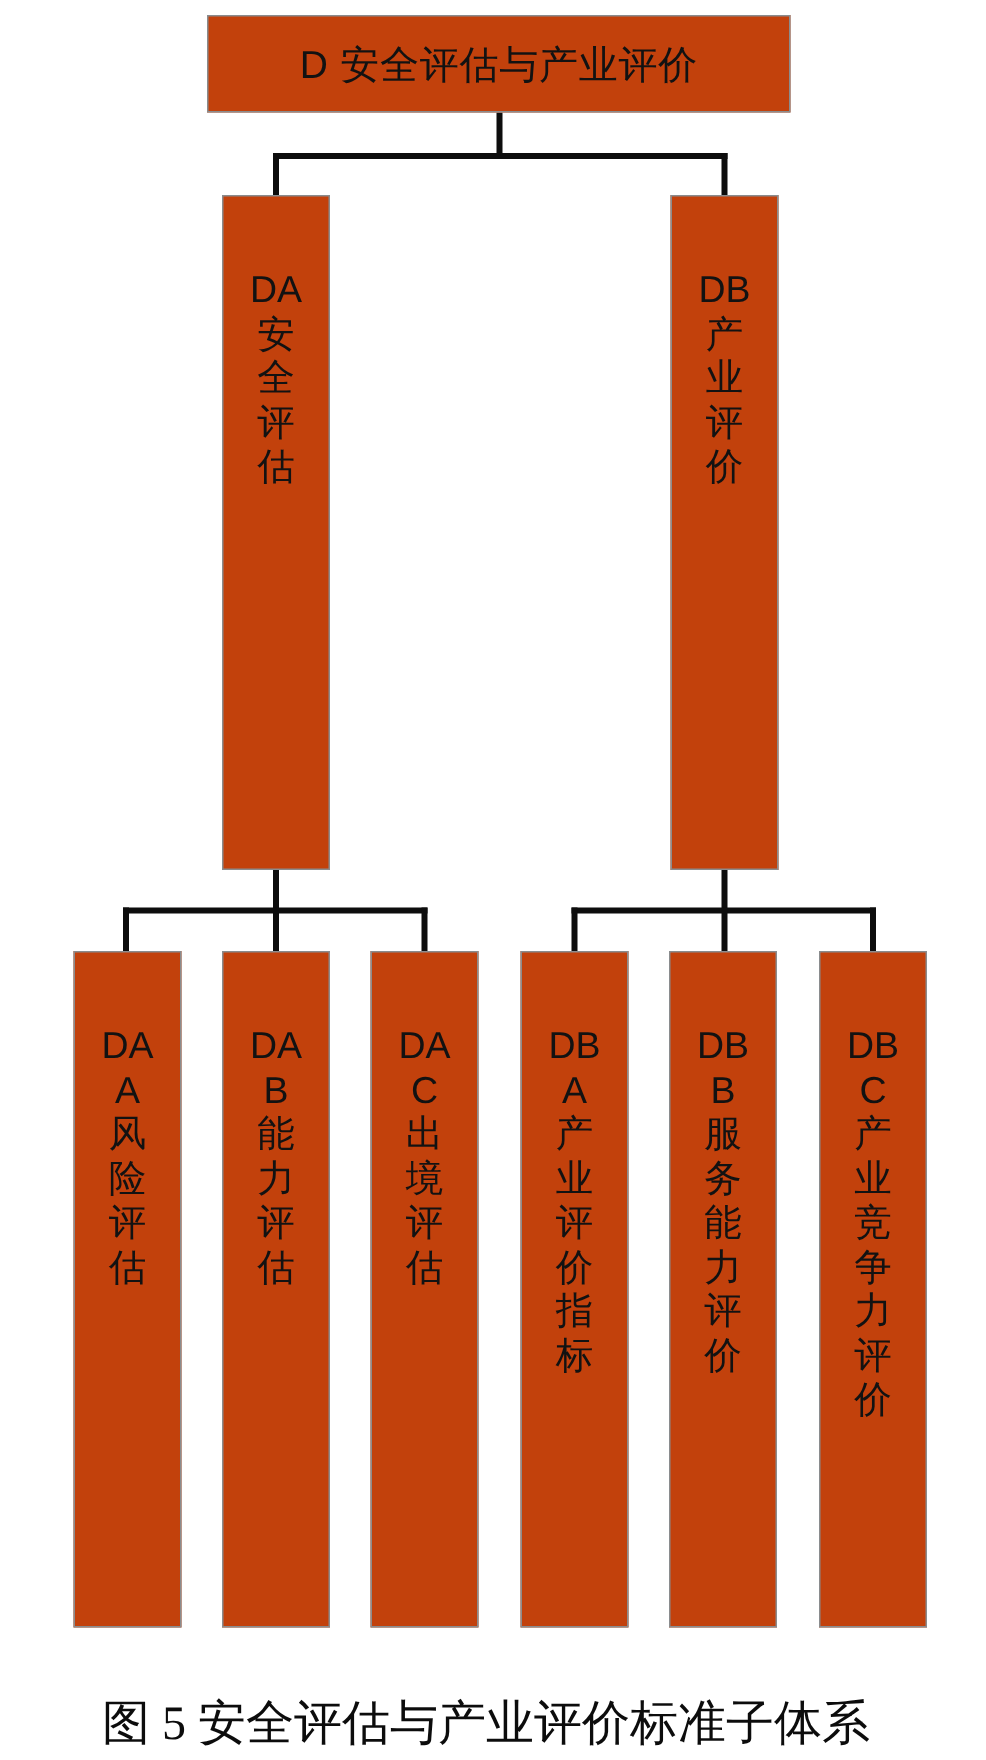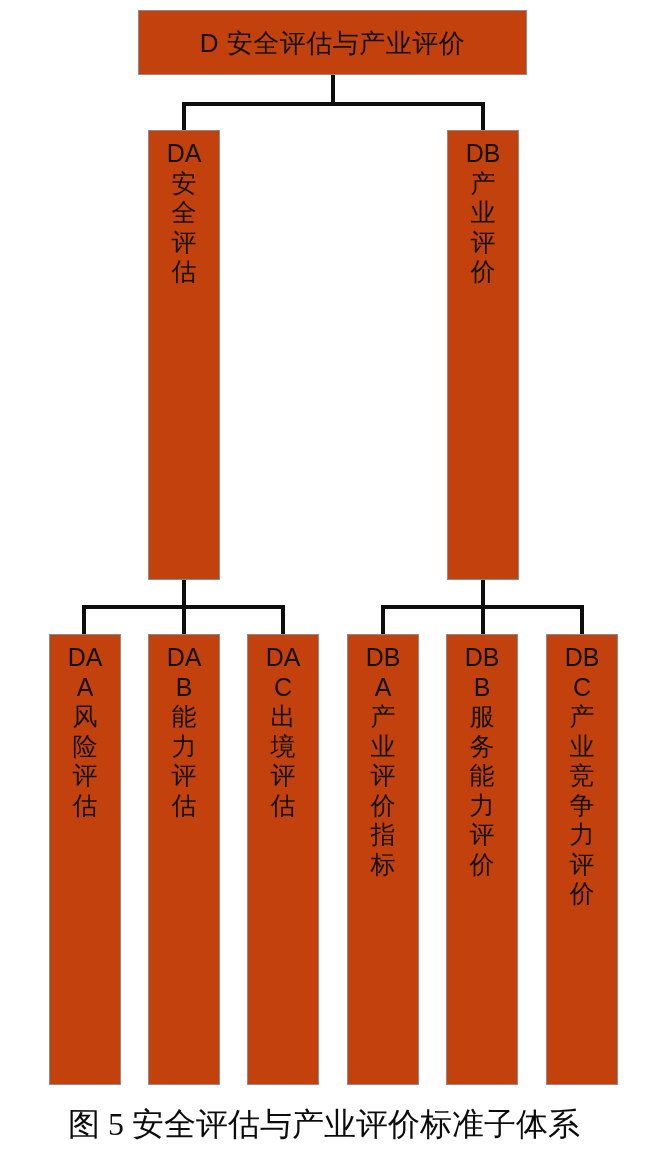--- a/index.html
+++ b/index.html
@@ -56,20 +56,21 @@
     align-items: center;
     font-size: 25px;
     line-height: 1.18;
   }
   .node.vstack .ch {
     display: block;
     text-align: center;
   }
   .node.vstack .ch.code {
     letter-spacing: 0px;
+    margin-top: 40px;
   }
 
   
   .node.lvl2 {
     top: 130px;
     width: 72px;
     height: 450px;
   }
   .node.lvl2.n-da { left: 148px; }
   .node.lvl2.n-db { left: 447px; }
@@ -111,21 +112,21 @@
   
   .c-db-stem    { left: 481px; top: 580px; height: 56px; }
   .c-db-bar     { left: 381px; top: 605px; width: 203px; }
   .c-dba-drop   { left: 381px; top: 605px; height: 31px; }
   .c-dbc-drop   { left: 580px; top: 605px; height: 31px; }
 
   
   .caption {
     position: absolute;
     left: 0;
-    top: 1105px;
+    top: 1129px;
     width: 648px;
     text-align: center;
     font-family: "Liberation Serif", "DejaVu Serif", serif;
     font-size: 32px;
     line-height: 1.2;
     color: #0c0c0c;
     white-space: nowrap;
   }
 </style>
 </head>

